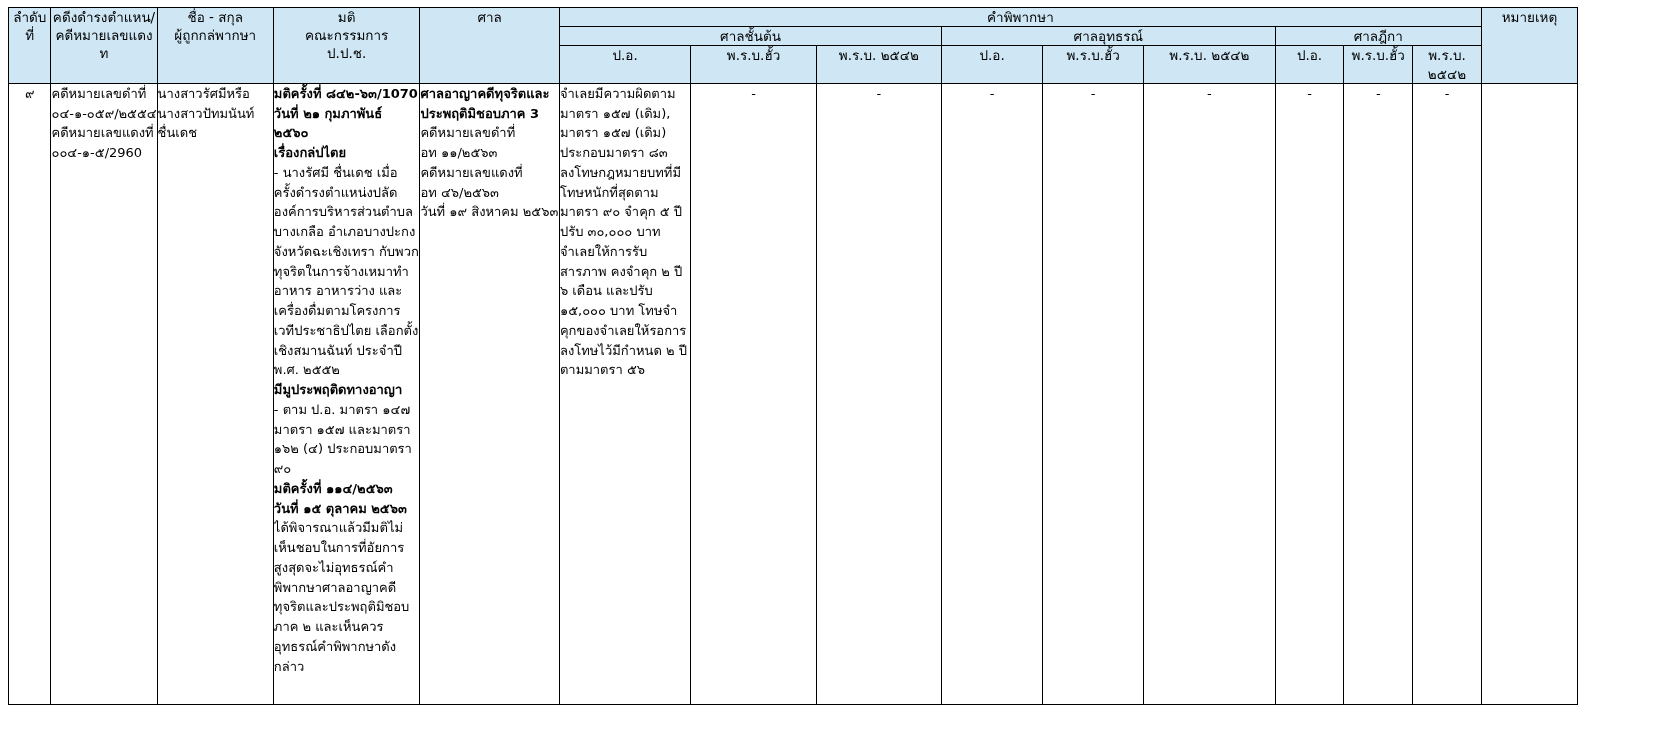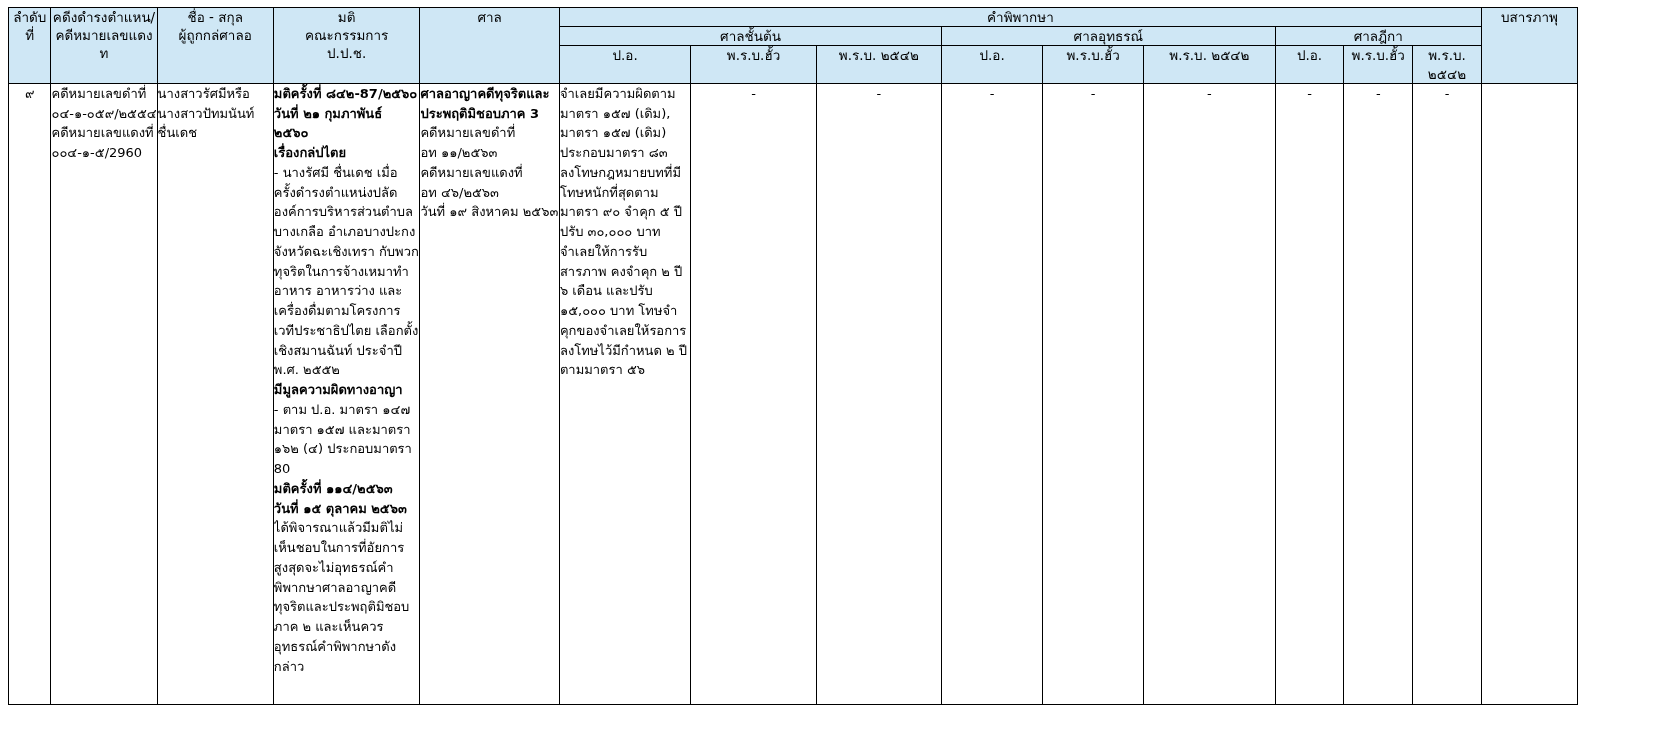--- a/index.html
+++ b/index.html
@@ -102,35 +102,35 @@
         <th rowspan="3">
           <span class="stack">ลำดับ</span>
           <span class="stack">ที่</span>
         </th>
         <th rowspan="3">
           <span class="stack">คดีงดำรงตำแหน/</span>
           <span class="stack">คดีหมายเลขแดงท</span>
         </th>
         <th rowspan="3">
           <span class="stack">ชื่อ - สกุล</span>
-          <span class="stack">ผู้ถูกกล่ศาลอ</span>
+          <span class="stack">ผู้ถูกกล่พากษา</span>
         </th>
         <th rowspan="3">
           <span class="stack">มติ</span>
           <span class="stack">คณะกรรมการ</span>
           <span class="stack">ป.ป.ช.</span>
         </th>
         <th rowspan="3">
           <span class="stack">ศาล</span>
         </th>
         <th colspan="9">
           <span class="stack">คำพิพากษา</span>
         </th>
         <th rowspan="3">
-          <span class="stack">บสารภาพุ</span>
+          <span class="stack">หมายเหตุ</span>
         </th>
       </tr>
       <tr>
         <th colspan="3">
           <span class="stack">ศาลชั้นต้น</span>
         </th>
         <th colspan="3">
           <span class="stack">ศาลอุทธรณ์</span>
         </th>
         <th colspan="3">
@@ -156,26 +156,26 @@
       <tr>
         <td class="body-cell center">๙</td>
         <td class="body-cell">
           <span class="line">คดีหมายเลขดำที่</span>
           <span class="line">๐๔-๑-๐๕๙/๒๕๕๔</span>
           <span class="line">คดีหมายเลขแดงที่</span>
           <span class="line">๐๐๔-๑-๕/2960</span>
         </td>
         <td class="body-cell">นางสาวรัศมีหรือนางสาวปัทมนันท์ ชื่นเดช</td>
         <td class="body-cell">
-          <span class="line bold">มติครั้งที่ ๘๔๒-87/๒๕๖๐</span>
+          <span class="line bold">มติครั้งที่ ๘๔๒-๖๓/1070</span>
           <span class="line bold">วันที่ ๒๑ กุมภาพันธ์ ๒๕๖๐</span>
           <span class="line bold">เรื่องกล่ปไตย</span>
           <span class="line">- นางรัศมี  ชื่นเดช เมื่อครั้งดำรงตำแหน่งปลัดองค์การบริหารส่วนตำบลบางเกลือ อำเภอบางปะกง จังหวัดฉะเชิงเทรา กับพวก ทุจริตในการจ้างเหมาทำอาหาร อาหารว่าง และเครื่องดื่มตามโครงการเวทีประชาธิปไตย เลือกตั้งเชิงสมานฉันท์ ประจำปี พ.ศ. ๒๕๕๒</span>
-          <span class="line bold">มีมูลความผิดทางอาญา</span>
-          <span class="line">- ตาม ป.อ. มาตรา ๑๔๗ มาตรา ๑๕๗ และมาตรา ๑๖๒ (๔) ประกอบมาตรา 80</span>
+          <span class="line bold">มีมูประพฤติดทางอาญา</span>
+          <span class="line">- ตาม ป.อ. มาตรา ๑๔๗ มาตรา ๑๕๗ และมาตรา ๑๖๒ (๔) ประกอบมาตรา ๙๐</span>
           <span class="line bold">มติครั้งที่ ๑๑๔/๒๕๖๓</span>
           <span class="line bold">วันที่ ๑๕ ตุลาคม ๒๕๖๓</span>
           <span class="line">ได้พิจารณาแล้วมีมติไม่เห็นชอบในการที่อัยการสูงสุดจะไม่อุทธรณ์คำพิพากษาศาลอาญาคดีทุจริตและประพฤติมิชอบภาค ๒ และเห็นควรอุทธรณ์คำพิพากษาดังกล่าว</span>
         </td>
         <td class="body-cell">
           <span class="line bold">ศาลอาญาคดีทุจริตและ</span>
           <span class="line bold">ประพฤติมิชอบภาค 3</span>
           <span class="line">คดีหมายเลขดำที่</span>
           <span class="line">อท ๑๑/๒๕๖๓</span>
           <span class="line"><span>คดีหมายเลขแดงที่</span></span>

